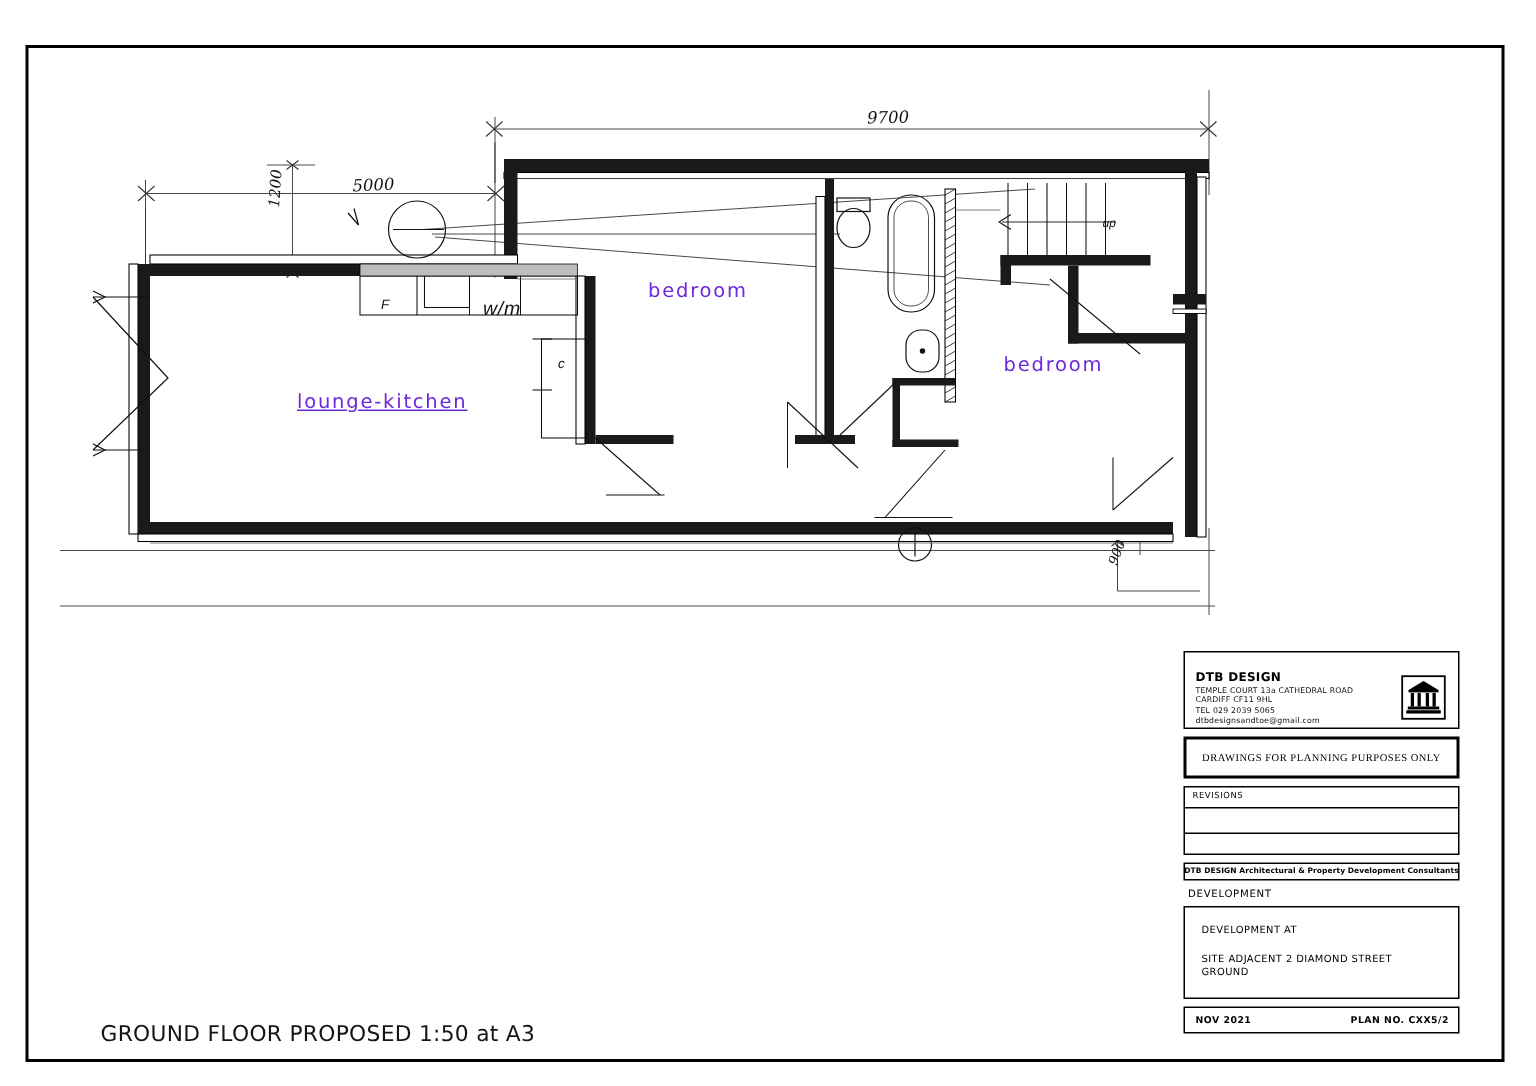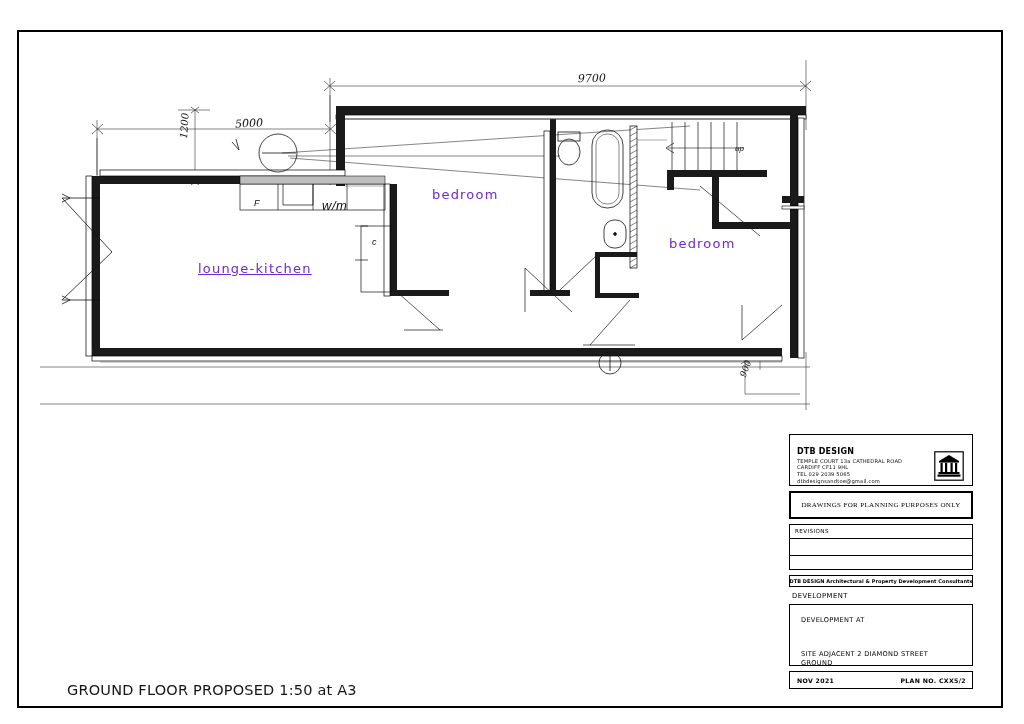--- a/index.html
+++ b/index.html
@@ -201,21 +201,21 @@
     height: 62px;
     padding: 11px 0 0 11px;
   }
   .dev-line {
     font-family: "DejaVu Sans", sans-serif;
     font-size: 6.6px;
     letter-spacing: .3px;
     line-height: 1.45;
     white-space: nowrap;
   }
-  #dev-heading { margin-bottom: 24px; }
+  #dev-heading { margin-bottom: 9px; }
 
   
   #tb-footer {
     height: 18px;
     display: flex;
     align-items: center;
     padding: 0 6px 0 7px;
     justify-content: space-between;
   }
   .footer-text {

